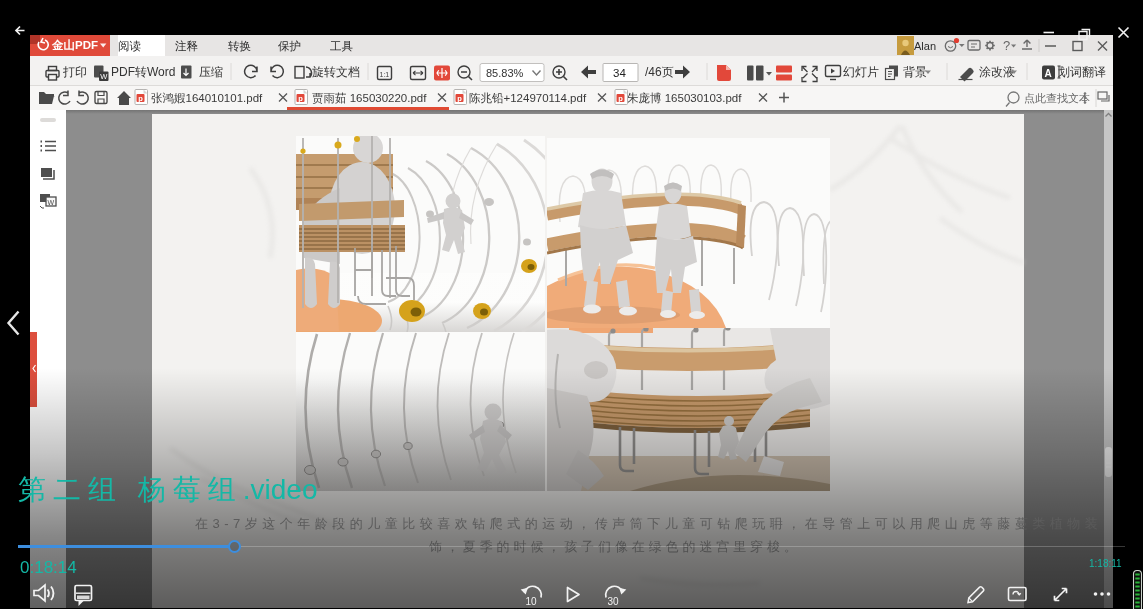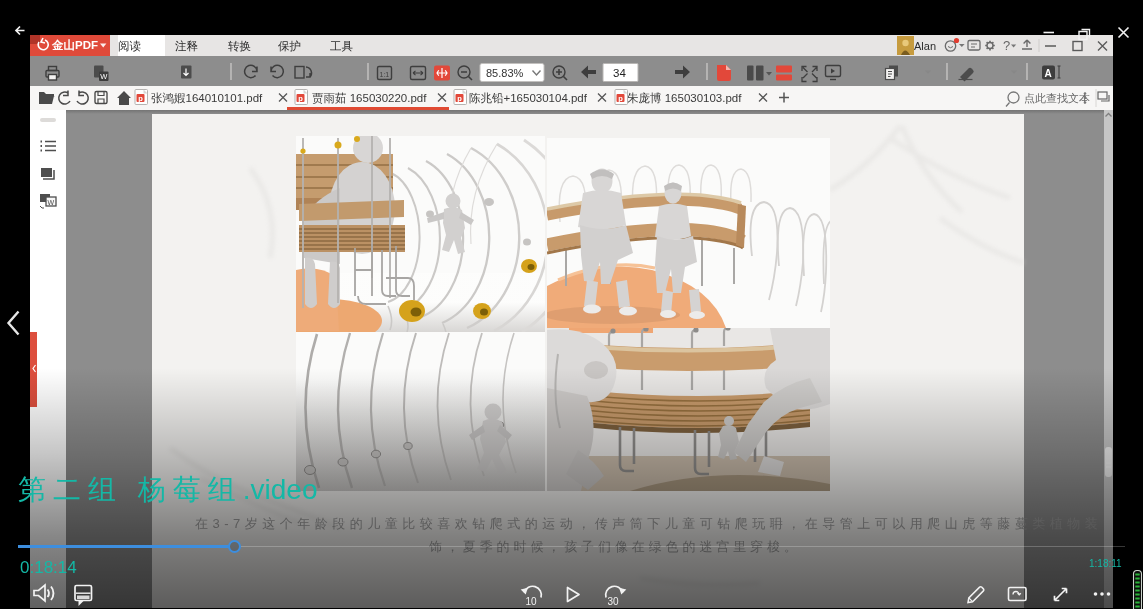--- a/index.html
+++ b/index.html
@@ -40,24 +40,35 @@
           <i style="position:absolute;left:0;top:0;width:10px;height:9px;background:#b03428"></i>
           <span class="t">金山PDF</span>
         </div>
     <div class="tab1" id="tabact">阅读</div>
     <div class="tab1" style="left:145px;width:38px">注释</div>
     <div class="tab1" style="left:198px;width:38px">转换</div>
     <div class="tab1" style="left:248px;width:38px">保护</div>
     <div class="tab1" style="left:300px;width:38px">工具</div>
     <div class="tab1" style="left:884px;width:32px;font-size:11px">Alan</div>
   </div>
+  <div id="toolbar">
+    <span class="tbt" style="left:33px">打印</span>
+    <span class="tbt" style="left:81px">PDF转Word</span>
+    <span class="tbt" style="left:169px">压缩</span>
+    <span class="tbt" style="left:282px">旋转文档</span>
+    <span class="tbt" style="left:615px">/46页</span>
+    <span class="tbt" style="left:813px">幻灯片</span>
+    <span class="tbt" style="left:873px">背景</span>
+    <span class="tbt" style="left:949px">涂改液</span>
+    <span class="tbt" style="left:1028px">划词翻译</span>
+  </div>
   <div id="tabrow">
     <span class="ftt" style="left:121px">张鸿婽164010101.pdf</span>
     <span class="ftt" style="left:282px">贾雨茹 165030220.pdf</span>
-    <span class="ftt" style="left:439px">陈兆铅+165030104.pdf</span>
+    <span class="ftt" style="left:439px">陈兆铅+124970114.pdf</span>
     <span class="ftt" style="left:597px">朱庞博 165030103.pdf</span>
     <span class="ftt" style="left:994px;color:#666;font-size:11px">点此查找文本</span>
     <div id="underline"></div>
   </div>
   <div id="content">
     <div id="sidebar"></div>
     <div id="canvas2"></div>
         <div class="abs" style="left:36px;top:0;width:1047px;height:4px;background:linear-gradient(#747474,#8d8d8d)"></div>
     <div id="page"></div>
     <div id="scrollcol">

